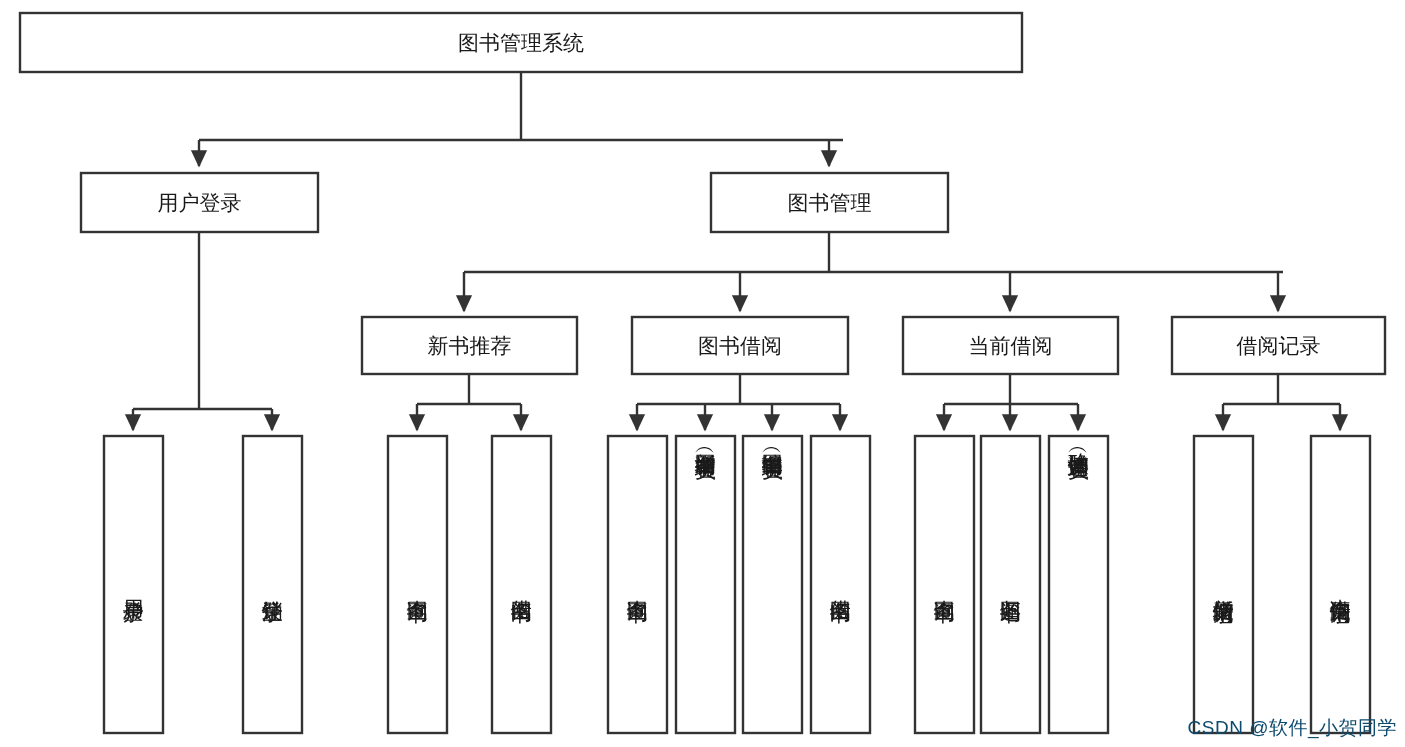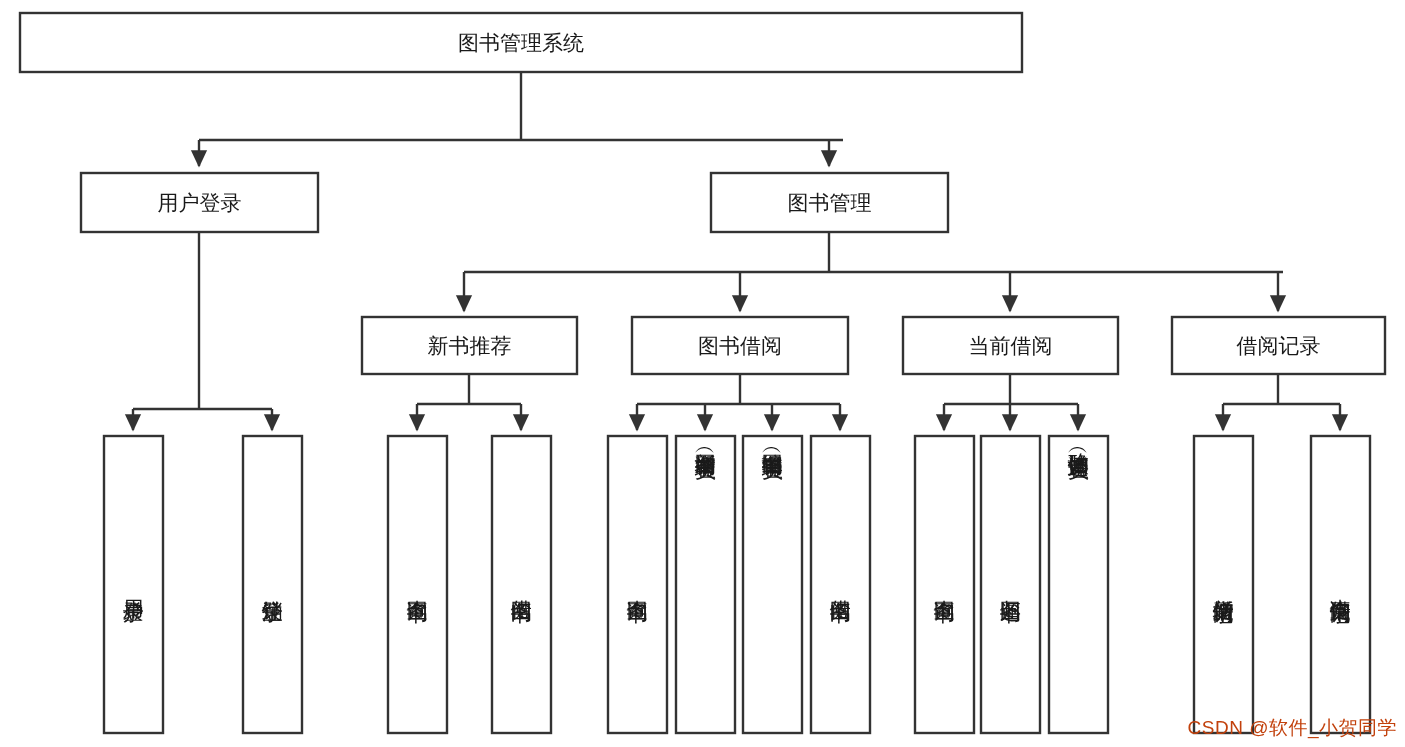--- a/index.html
+++ b/index.html
@@ -64,21 +64,21 @@
     color: #1a1a1a;
     letter-spacing: 1px;
     white-space: nowrap;
   }
   .watermark {
     position: absolute;
     right: 8px;
     bottom: 6px;
     font-family: "Liberation Sans", "DejaVu Sans", sans-serif;
     font-size: 19px;
-    color: #c2410c;
+    color: #0c4a6e;
     letter-spacing: 0.5px;
     white-space: nowrap;
   }
 </style>
 </head>
 <body>
 
 <div id="diagram-root">
 
   <svg class="diagram-svg" viewBox="0 0 1405 747" xmlns="http://www.w3.org/2000/svg">

